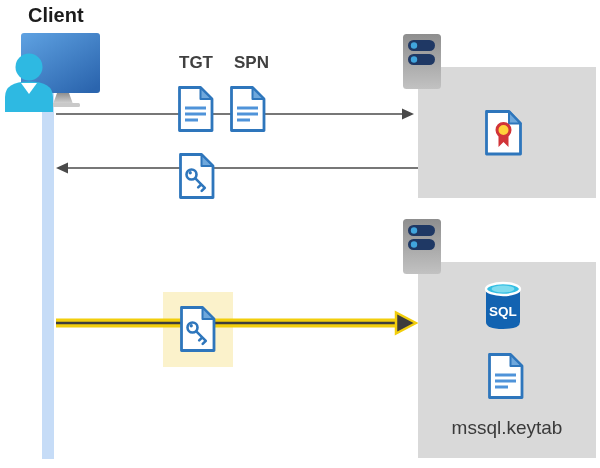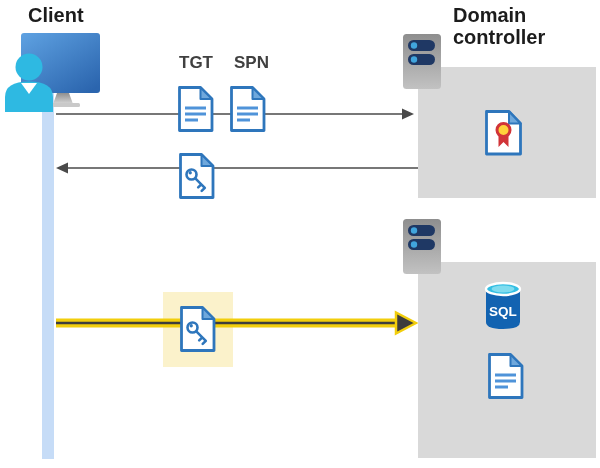--- a/index.html
+++ b/index.html
@@ -59,23 +59,23 @@
     <path d="M57 65 L69 65 L73 76 L53 76 Z" fill="url(#gstand)"></path>
     <rect x="50" y="75" width="30" height="4" rx="1.5" fill="#C9C9C9"></rect>
     <g>
       <circle cx="29" cy="39" r="13.5" fill="var(--person-cyan,#2EB9E2)"></circle>
       <path d="M5 84 V69 Q5 53.5 29 53.5 Q53 53.5 53 69 V84 Z" fill="var(--person-cyan,#2EB9E2)"></path>
       <path d="M21 55 L29 66 L37 55 Z" fill="#FFFFFF"></path>
     </g>
   </svg>
 
   <div class="abs lbl lbl-bold" style="left:28px;top:4px;">Client</div>
-  <div class="abs lbl lbl-bold" style="left:453px;top:4px;width:130px;">Domain controller</div>
   <div class="abs lbl lbl-small" style="left:177px;top:53px;width:38px;">TGT</div>
   <div class="abs lbl lbl-small" style="left:229px;top:53px;width:40px;text-align:right;">SPN</div>
+  <div class="abs lbl lbl-keytab" style="left:418px;top:417px;width:178px;">mssql.keytab</div>
 
   <svg class="abs icon" style="left:177px;top:85px;" width="38" height="48" viewBox="0 0 38 48">
     <path d="M2.5 2.5 H23.5 L35 14 V45.5 H2.5 Z" fill="#FFFFFF" stroke="var(--doc-blue,#2E76BC)" stroke-width="2.8" stroke-linejoin="round"></path>
     <path d="M23.5 2.5 L35 14 H23.5 Z" fill="var(--doc-fold-blue,#6FA8DC)" stroke="var(--doc-blue,#2E76BC)" stroke-width="2" stroke-linejoin="round"></path>
     <rect x="8" y="21.5" width="21" height="3" fill="var(--doc-line-blue,#4F93D9)"></rect>
     <rect x="8" y="27.5" width="21" height="3" fill="var(--doc-line-blue,#4F93D9)"></rect>
     <rect x="8" y="33.5" width="13" height="3" fill="var(--doc-line-blue,#4F93D9)"></rect>
   </svg>
 
   <svg class="abs icon" style="left:229px;top:85px;" width="38" height="48" viewBox="0 0 38 48">

